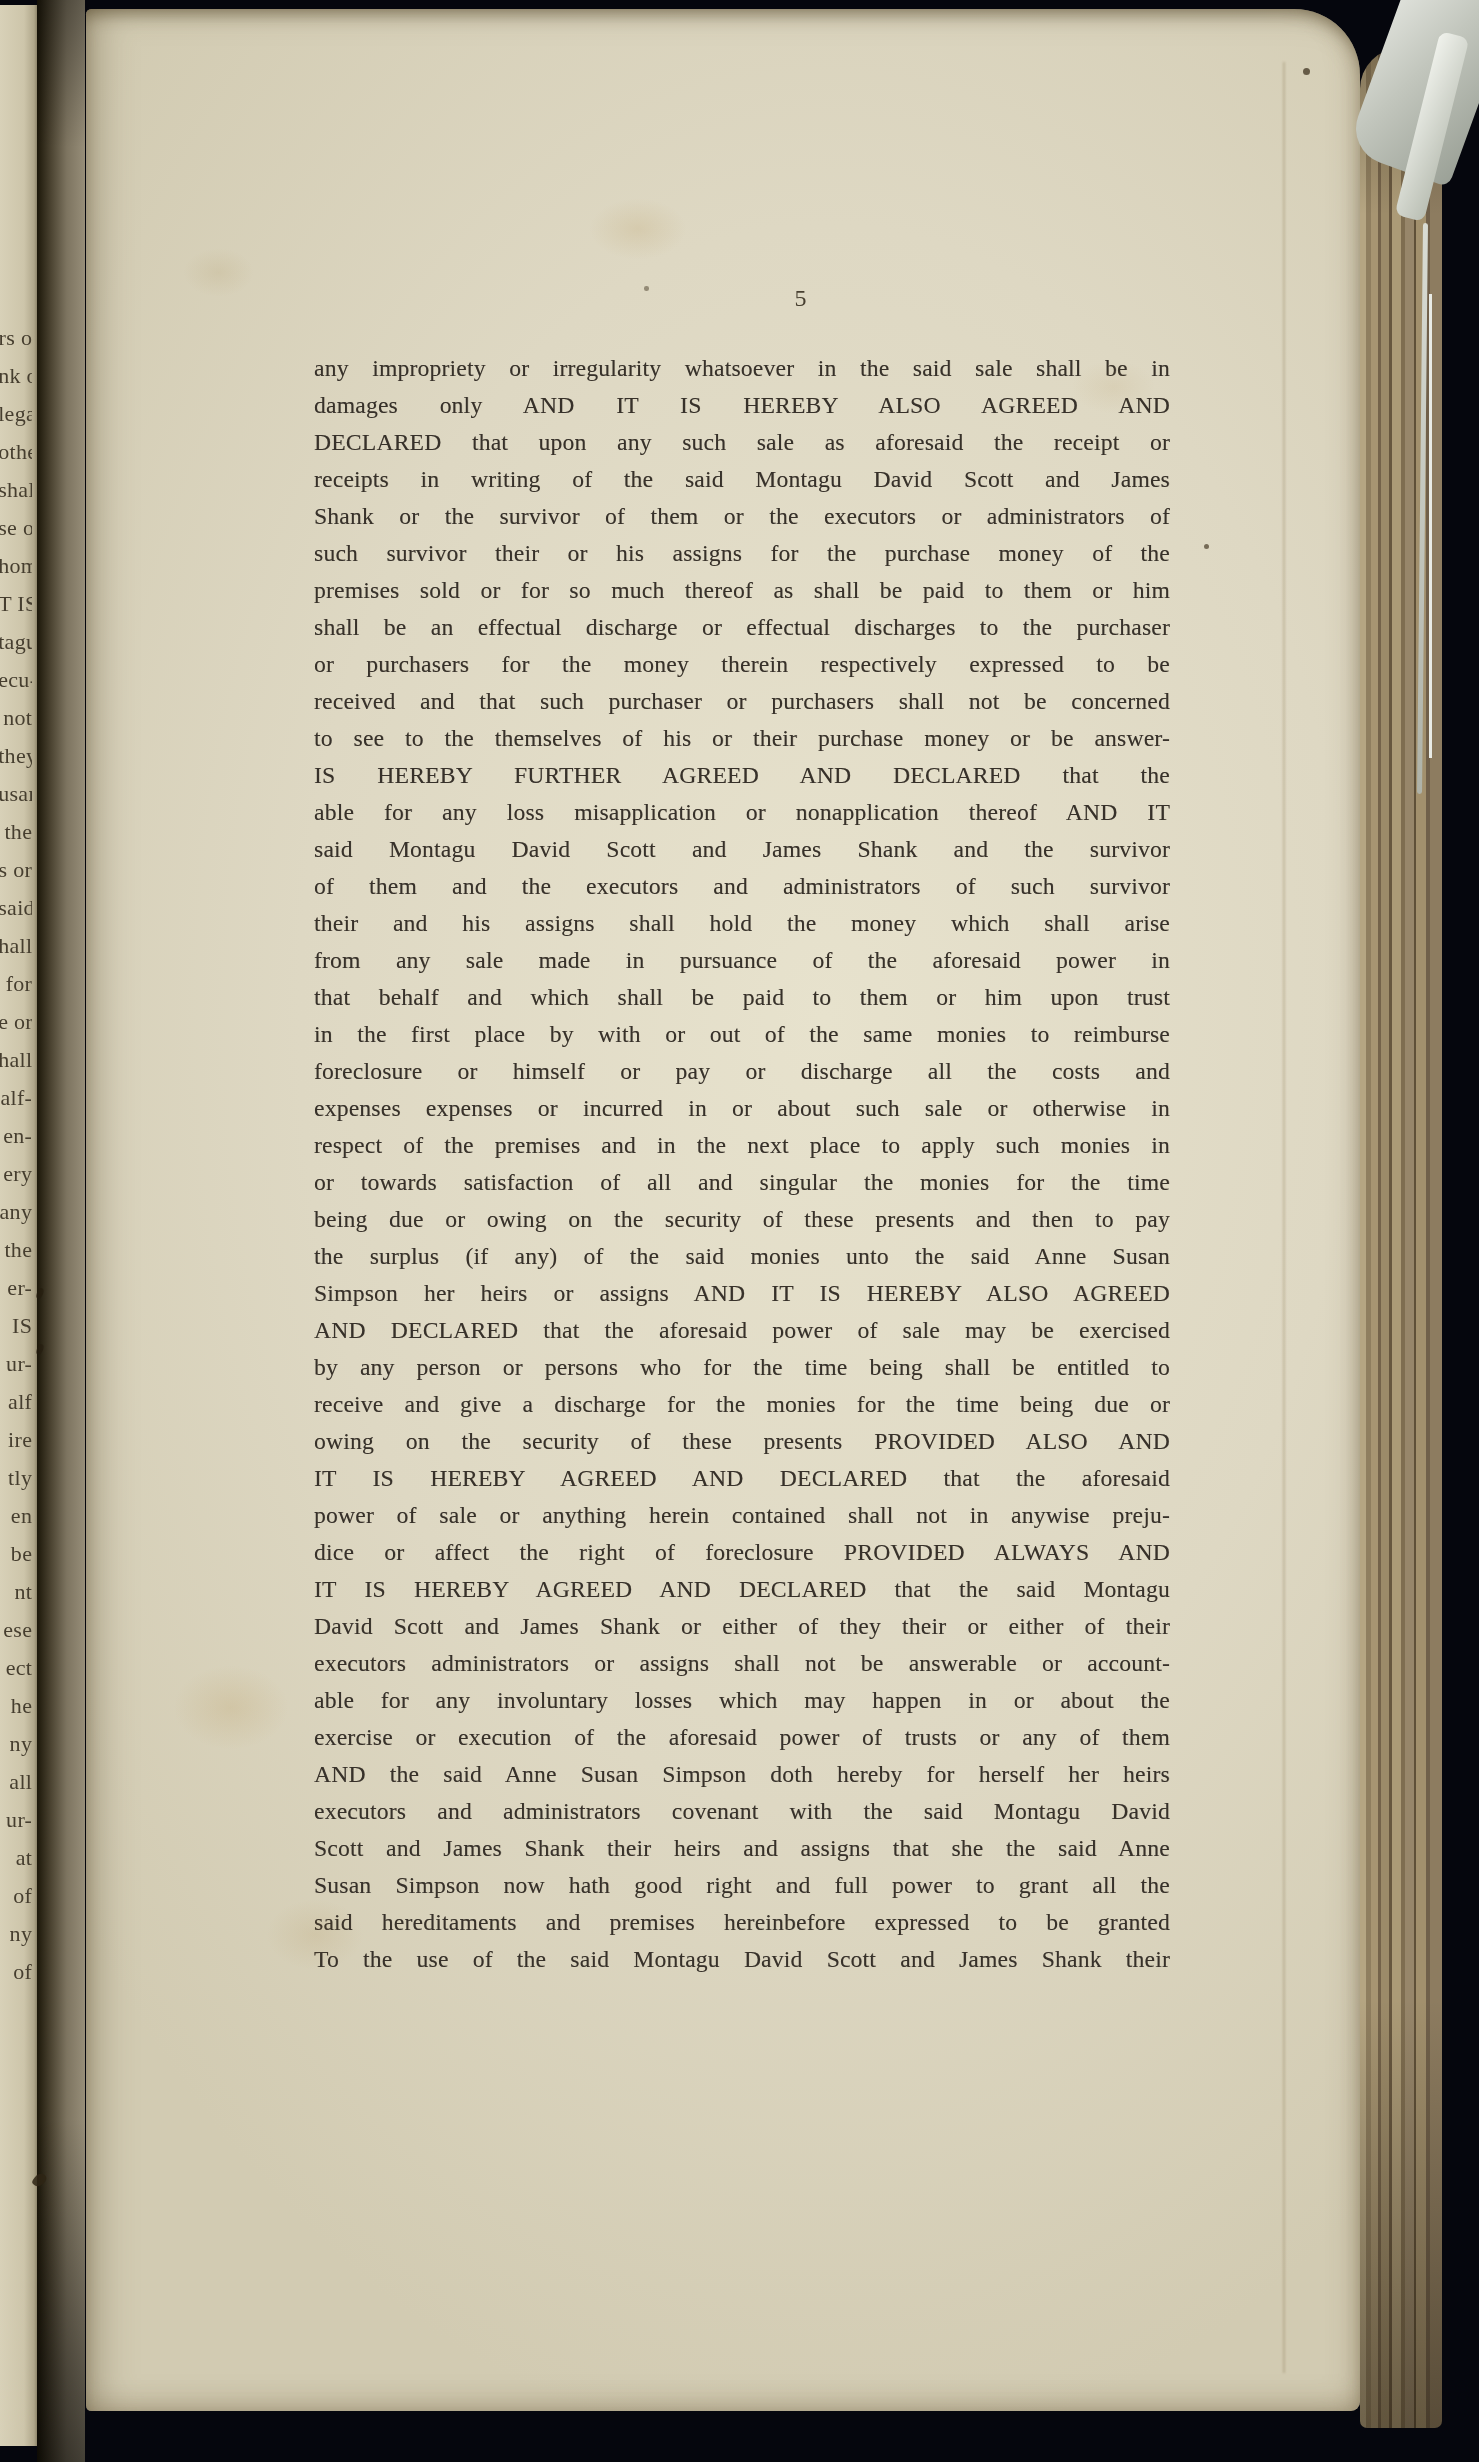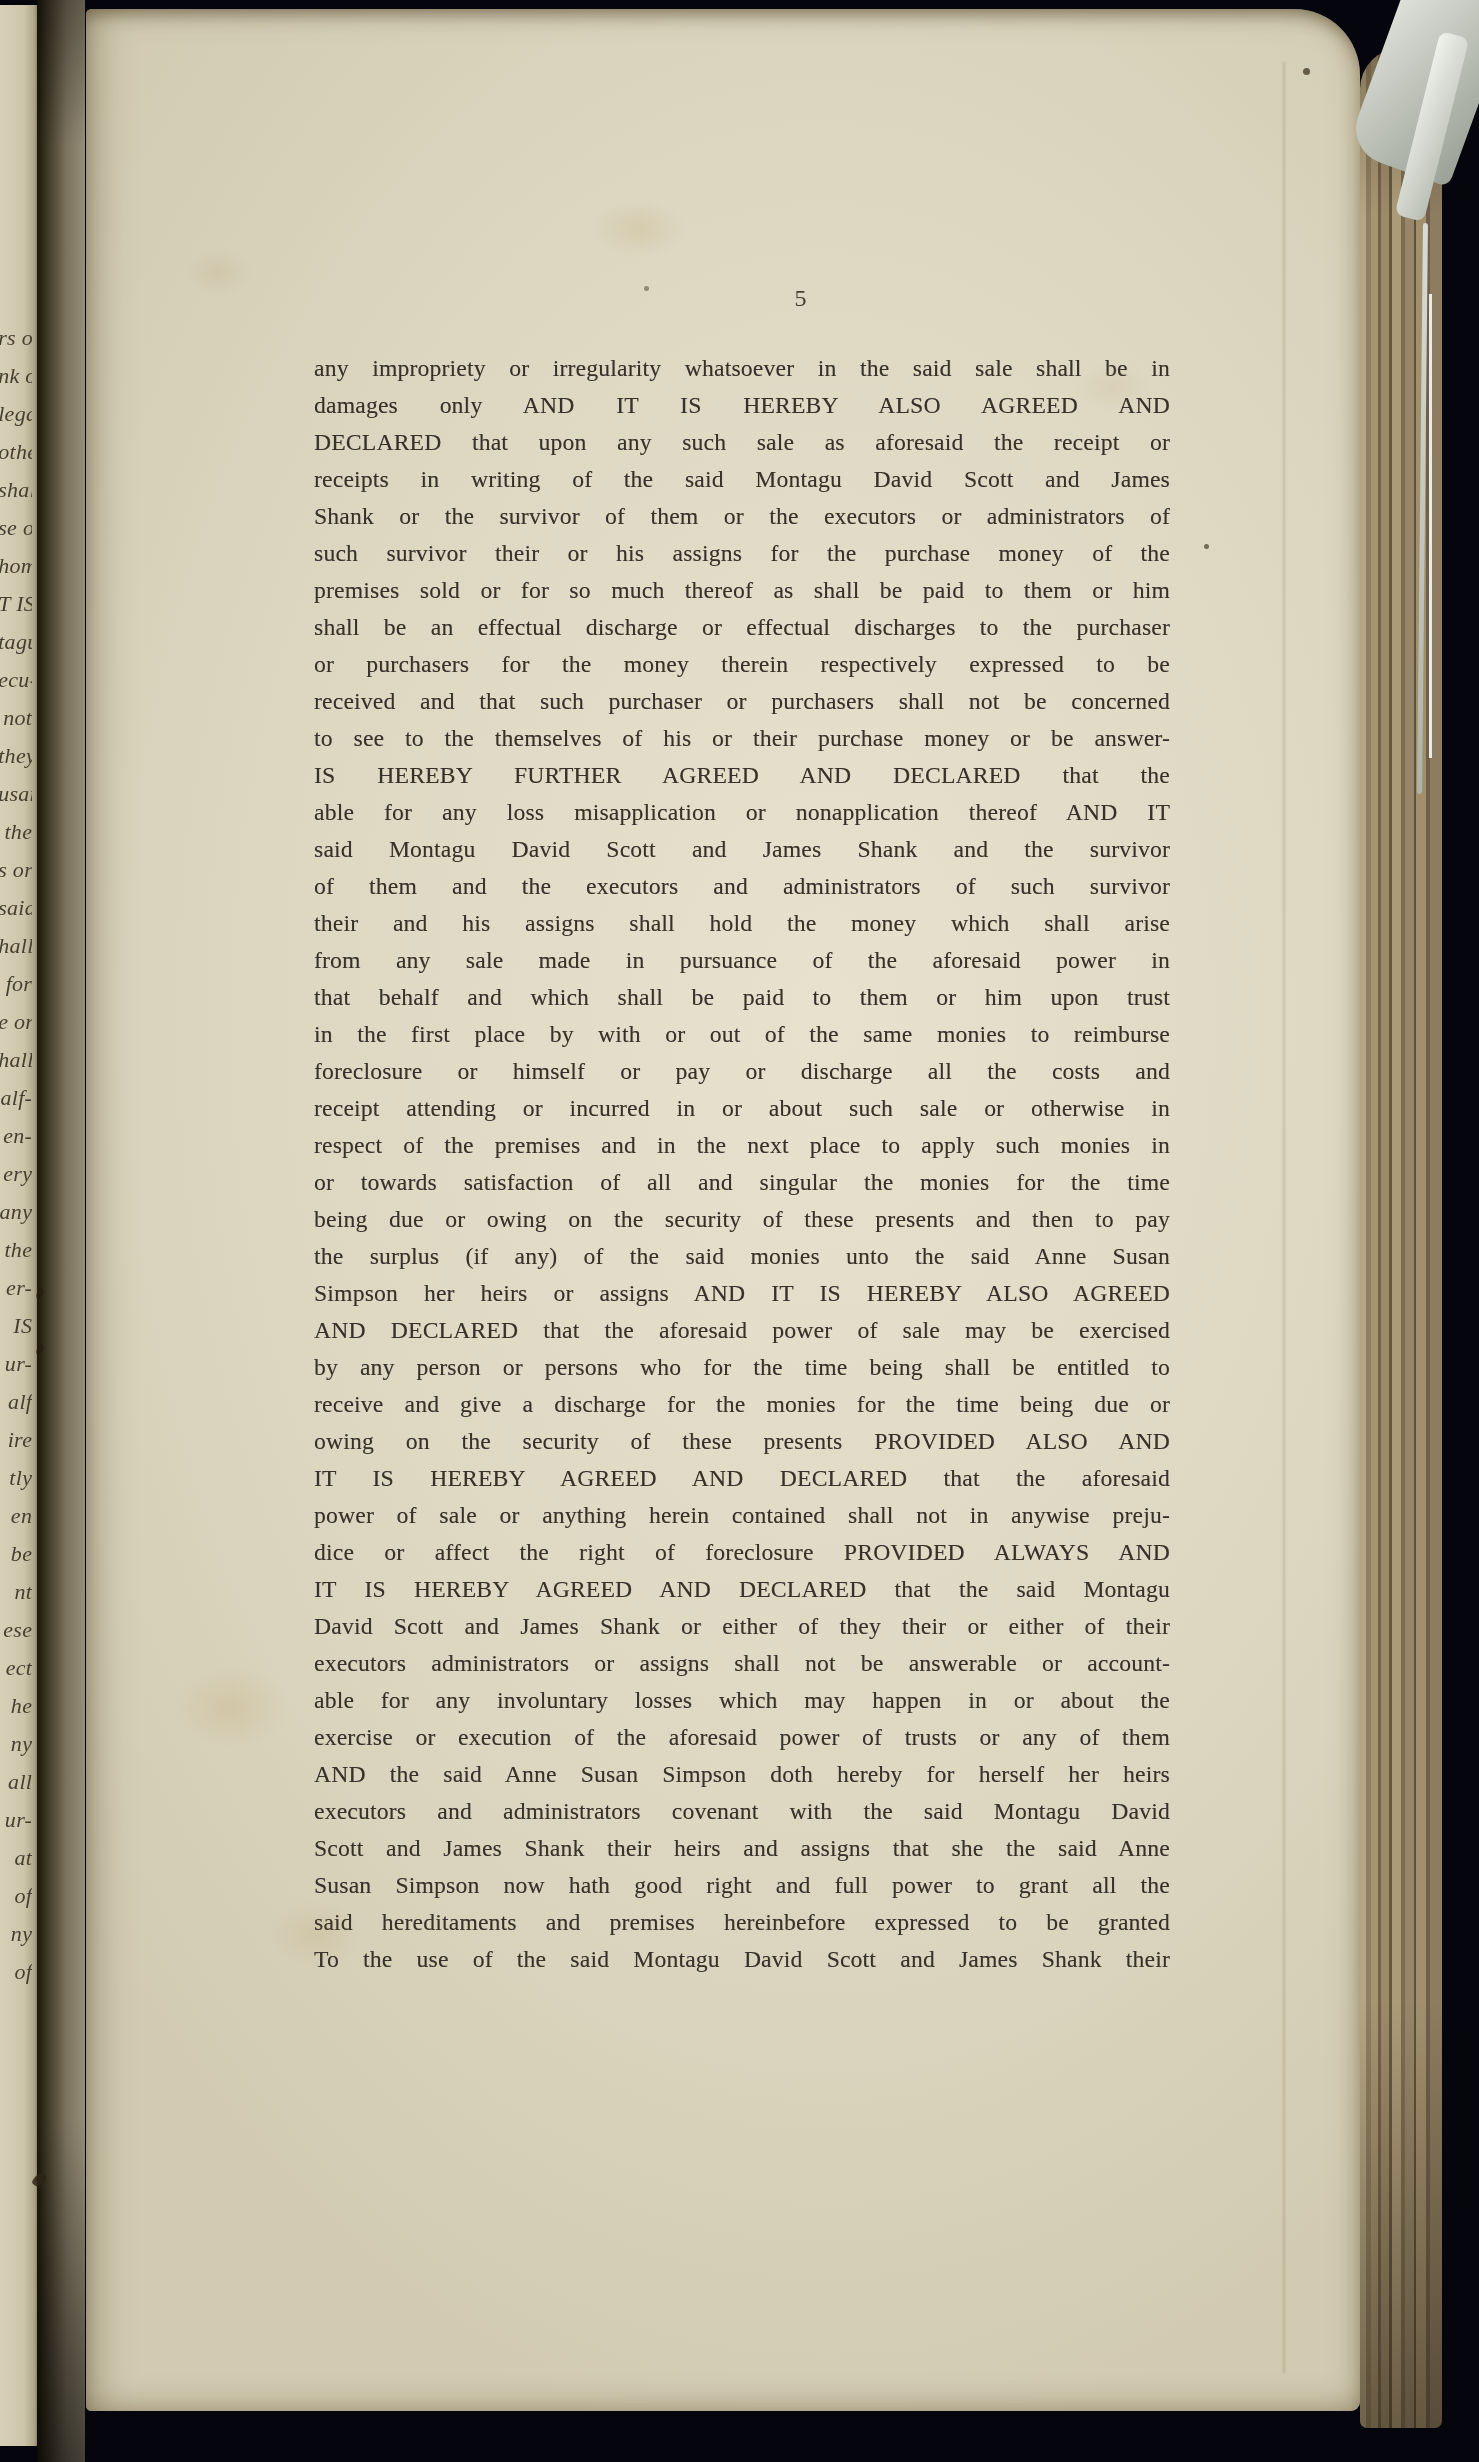--- a/index.html
+++ b/index.html
@@ -5,21 +5,20 @@
   html,body { margin:0; padding:0; background:#000; }
   .scene {
     position:relative; width:1479px; height:2462px; overflow:hidden;
     background:#05060d; font-family:"Liberation Serif", serif;
   }
 
   
   .prev-page {
     position:absolute; left:0; top:5.4px; width:37px; height:2441px;
     background:linear-gradient(90deg,#d8d1b8 0%,#cdc5aa 65%,#b0a78b 92%,#8f866c 100%);
-    font-style:italic;
   }
   .prev-page-text { position:absolute; left:-1.8px; top:314px; width:34px; color:#463e2f; font-size:22px; }
   .prev-page-text .line { height:38px; line-height:38px; text-align:right; white-space:nowrap; overflow:hidden; letter-spacing:0.3px; }
 
   
   .gutter {
     position:absolute; left:37px; top:0; width:48px; height:2462px;
     background:
       linear-gradient(180deg, rgba(0,0,0,.35) 0%, rgba(0,0,0,0) 6%, rgba(0,0,0,0) 86%, rgba(0,0,0,.55) 100%),
       linear-gradient(90deg,#1c1709 0%,#4d4533 30%,#7d7460 62%,#978e79 100%);
@@ -168,21 +167,21 @@
       <div class="line">to see to the themselves of his or their purchase money or be answer-</div>
       <div class="line">IS HEREBY FURTHER AGREED AND DECLARED that the</div>
       <div class="line">able for any loss misapplication or nonapplication thereof  AND IT</div>
       <div class="line">said Montagu David Scott and James Shank and the survivor</div>
       <div class="line">of them and the executors and administrators of such survivor</div>
       <div class="line">their and his assigns shall hold the money which shall arise</div>
       <div class="line">from any sale made in pursuance of the aforesaid power in</div>
       <div class="line">that behalf and which shall be paid to them or him upon trust</div>
       <div class="line">in the first place by with or out of the same monies to reimburse</div>
       <div class="line">foreclosure or himself or pay or discharge all the costs and</div>
-      <div class="line">receipt attending or incurred in or about such sale or otherwise in</div>
+      <div class="line">expenses expenses or incurred in or about such sale or otherwise in</div>
       <div class="line">respect of the premises and in the next place to apply such monies in</div>
       <div class="line">or towards satisfaction of all and singular the monies for the time</div>
       <div class="line">being due or owing on the security of these presents and then to pay</div>
       <div class="line">the surplus (if any) of the said monies unto the said Anne Susan</div>
       <div class="line">Simpson her heirs or assigns  AND IT IS HEREBY ALSO AGREED</div>
       <div class="line">AND DECLARED that the aforesaid power of sale may be exercised</div>
       <div class="line">by any person or persons who for the time being shall be entitled to</div>
       <div class="line">receive and give a discharge for the monies for the time being due or</div>
       <div class="line">owing on the security of these presents  PROVIDED ALSO AND</div>
       <div class="line">IT IS HEREBY AGREED AND DECLARED that the aforesaid</div>

